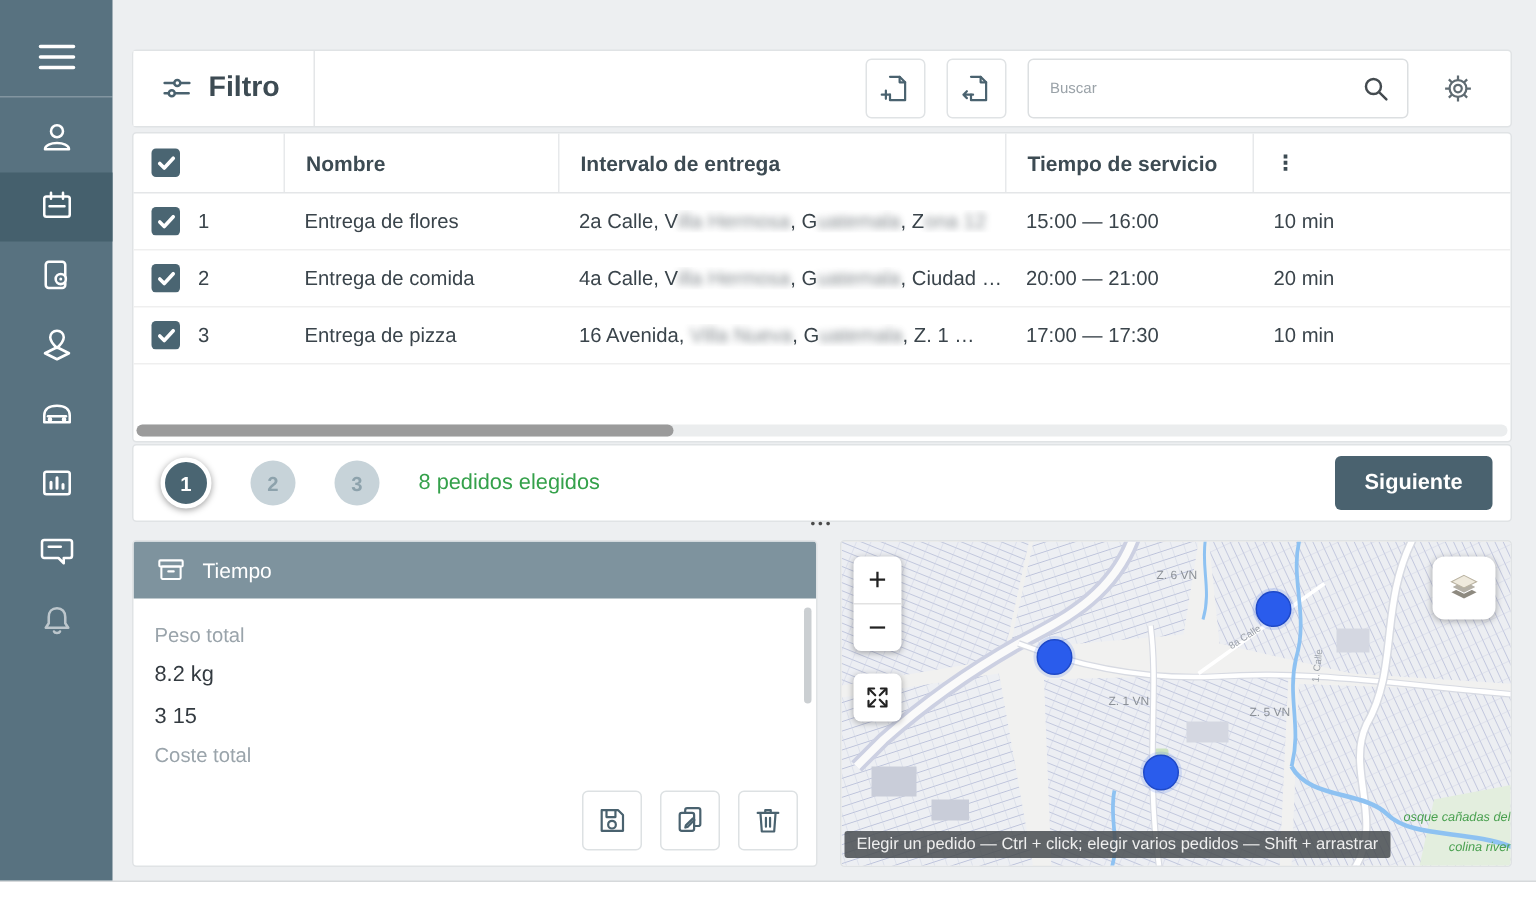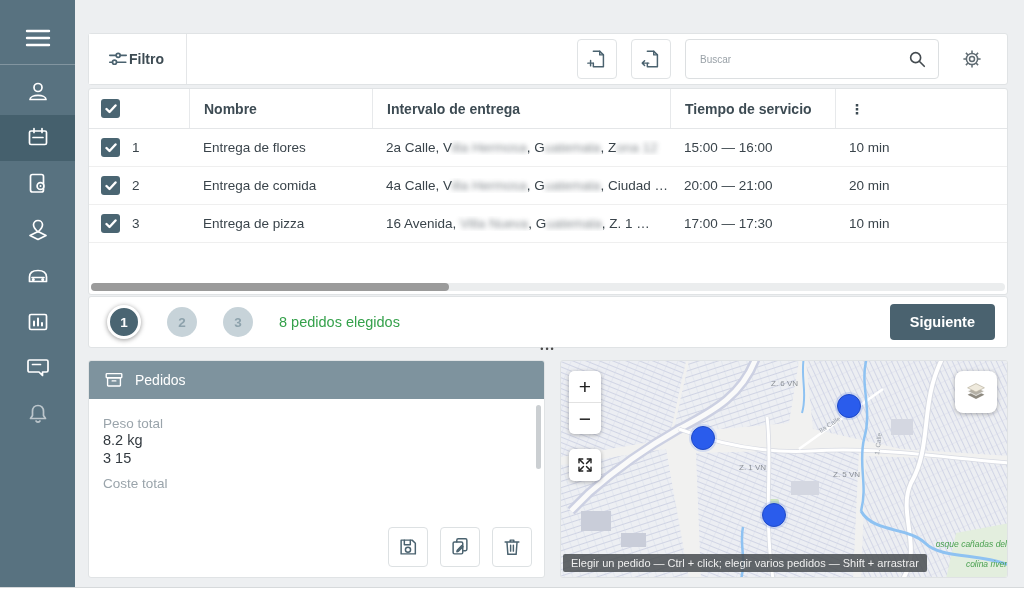--- a/index.html
+++ b/index.html
@@ -15,23 +15,23 @@
   .sb-divider { height:1px; background:rgba(255,255,255,.25); margin:2px 0 4px 0; }
   .sb-item.active { background:#45606d; }
   .sb-item.dim svg { opacity:.6; }
   .sb-item svg { stroke:#fff; fill:none; stroke-width:1.7; stroke-linecap:round; stroke-linejoin:round; }
 
   
   .card { position:absolute; background:#fff; border:1px solid #e0e3e5; border-radius:3px; }
 
   
   .toolbar { left:88px; top:33px; width:920px; height:52px; display:flex; align-items:center; }
-  .filter-btn { display:flex; align-items:center; height:100%; padding:0 22px 0 18px;
+  .filter-btn { display:flex; align-items:center; gap:10px; height:100%; padding:0 22px 0 18px;
     border:none; border-right:1px solid #e4e6e8; background:#fff; cursor:pointer;
-    font-size:14px; font-weight:bold; color:#3d4b53; font-family:inherit; }
+    font-size:19px; font-weight:bold; color:#3d4b53; font-family:inherit; }
   .filter-btn svg { stroke:#4a626f; fill:none; stroke-width:1.8; stroke-linecap:round; }
   .tb-right { margin-left:auto; display:flex; align-items:center; gap:14px; padding-right:16px; }
   .icon-btn { width:40px; height:40px; border:1px solid #e0e3e5; border-radius:4px; background:#fff;
     display:flex; align-items:center; justify-content:center; cursor:pointer; }
   .icon-btn svg { stroke:#4a626f; fill:none; stroke-width:1.6; stroke-linecap:round; stroke-linejoin:round; }
   .search { position:relative; width:254px; height:40px; }
   .search input { width:100%; height:100%; border:1px solid #dcdfe1; border-radius:4px;
     padding:0 38px 0 14px; font-size:10px; color:#333; font-family:inherit; outline:none; }
   .search input::placeholder { color:#9aa2a8; }
   .search svg { position:absolute; right:12px; top:10px; stroke:#444b50; fill:none; stroke-width:1.8; stroke-linecap:round; }
@@ -75,21 +75,21 @@
     color:#4a4a4a; font-size:9px; letter-spacing:2px; cursor:row-resize; }
 
   
   .orders-panel { position:absolute; left:88px; top:360px; width:457px; height:218px;
     background:#fff; border:1px solid #e0e3e5; border-radius:3px; overflow:hidden; }
   .op-header { height:38px; background:#7e939e; display:flex; align-items:center; gap:10px;
     padding-left:14px; color:#fff; font-size:14px; }
   .op-header svg { stroke:#fff; fill:none; stroke-width:1.5; stroke-linecap:round; stroke-linejoin:round; }
   .op-body { padding:8px 14px 0 14px; }
   .op-label { font-size:13.5px; color:#9aa4ab; margin-top:9px; }
-  .op-value { font-size:14.5px; color:#333a40; margin-top:1px; min-height:17px; }
+  .op-value { font-size:14.5px; color:#333a40; margin-top:11px; min-height:17px; }
   .op-actions { position:absolute; right:12px; bottom:10px; display:flex; gap:12px; }
   .op-actions .icon-btn { border-color:#dde1e3; }
   .op-scroll { position:absolute; right:3px; top:44px; width:5px; height:64px; background:#cbcfd2; border-radius:3px; cursor:pointer; }
 
   
   .map { position:absolute; left:560px; top:360px; width:448px; height:218px;
     border:1px solid #dfe2e4; border-radius:3px; overflow:hidden; background:#f0f0ef; }
   .map svg.base { position:absolute; left:0; top:0; }
   .marker { position:absolute; width:24px; height:24px; border-radius:50%; background:#2a5cec;
     border:1px solid #1e49c8; transform:translate(-50%,-50%); cursor:pointer; box-shadow:0 0 0 2px rgba(42,92,236,.15); }
@@ -295,21 +295,21 @@
 
   <div class="handle">•••</div>
 
   <section class="orders-panel">
     <div class="op-header">
       <svg width="22" height="22" viewBox="0 0 24 24">
         <rect x="3.5" y="5" width="17" height="4.5" rx=".8"></rect>
           <rect x="5" y="9.5" width="14" height="9" rx=".8"></rect>
           <path d="M10 13 h4"></path>
         </svg>
-      <span>Pedidos</span>
+      <span>Tiempo</span>
     </div>
     <div class="op-body">
       <div class="op-label">Peso total</div>
       <div class="op-value">8.2 kg</div>
       <div class="op-value">3 15</div>
       <div class="op-label">Coste total</div>
       <div class="op-value"></div>
     </div>
     <div class="op-scroll"></div>
     <div class="op-actions">

